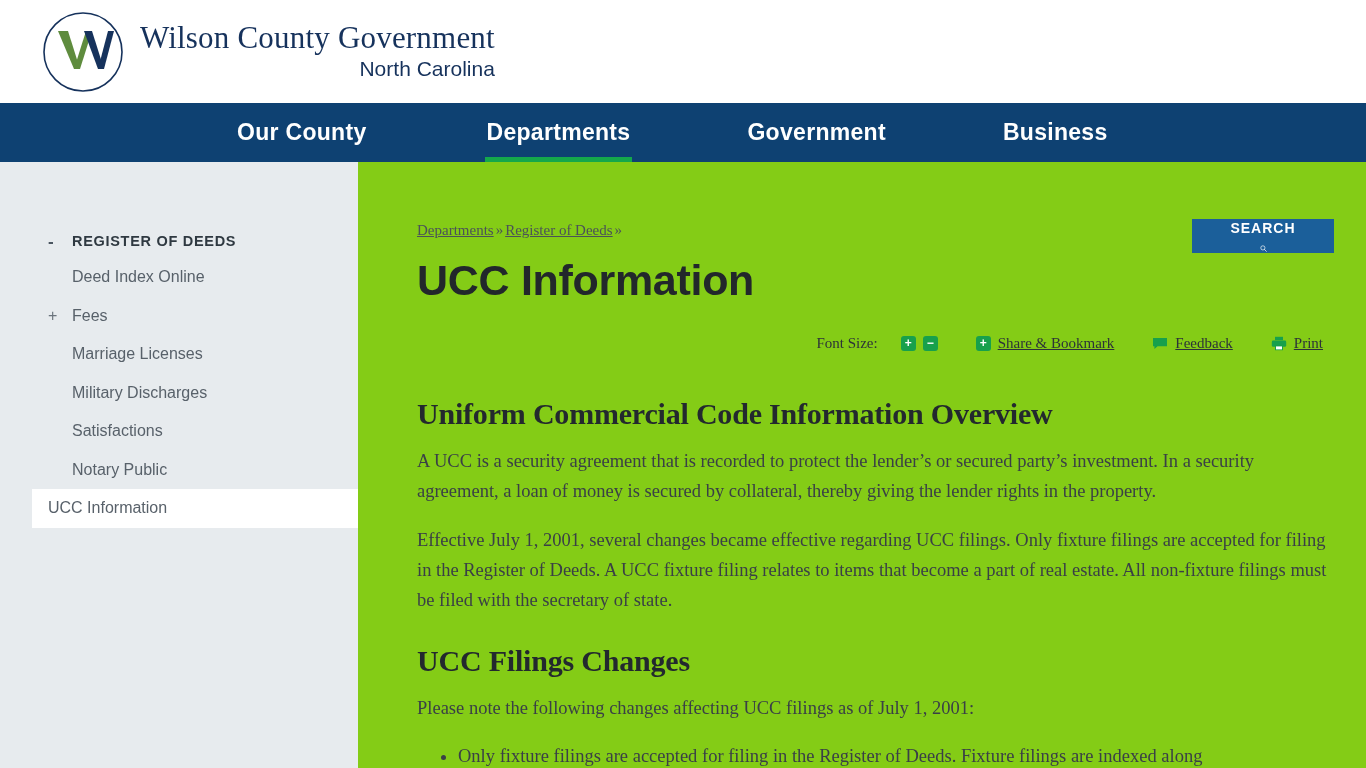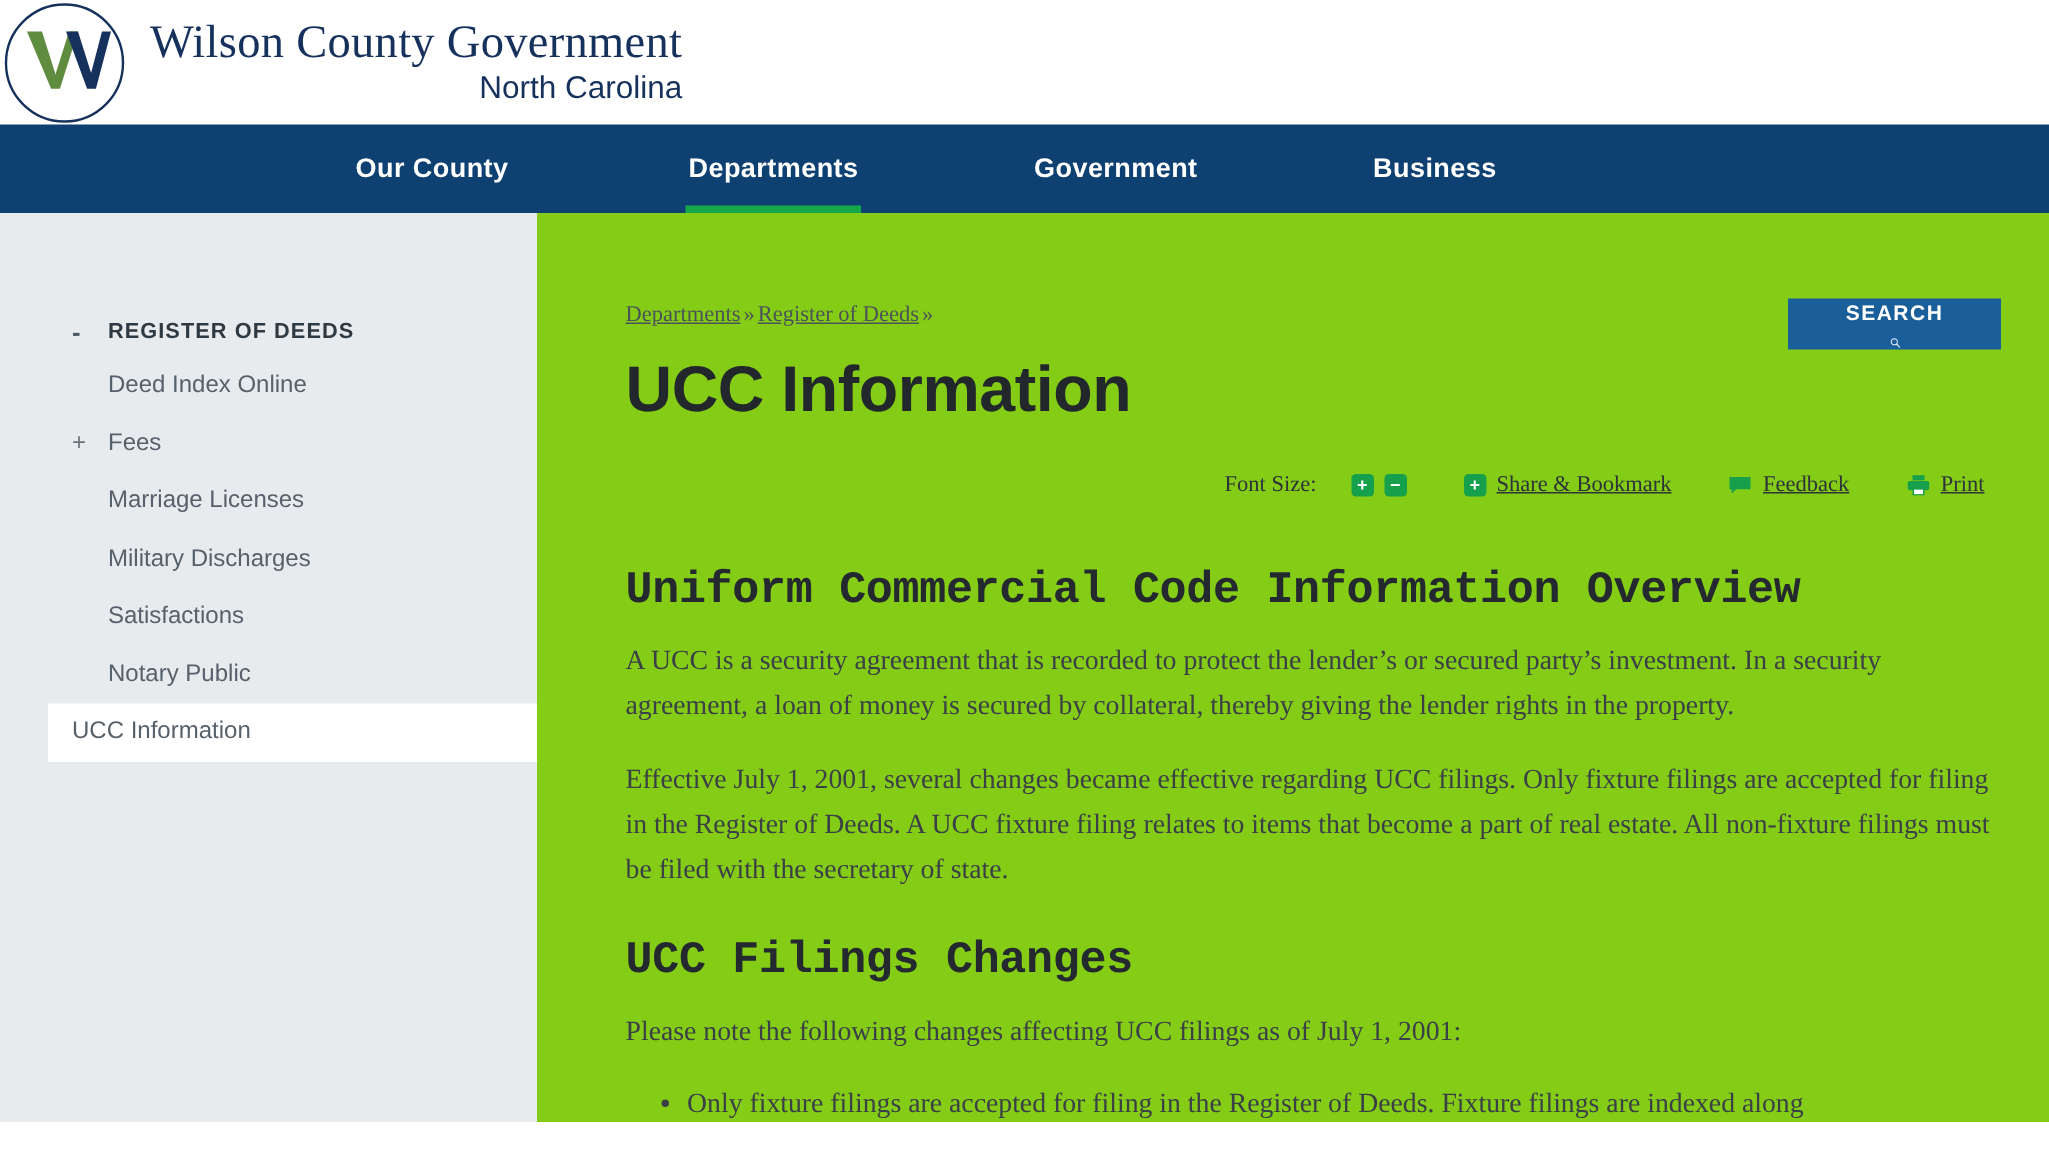--- a/index.html
+++ b/index.html
@@ -10,23 +10,24 @@
     width: 1366px;
     height: 768px;
     overflow: hidden;
     background: #ffffff;
     font-family: "Liberation Sans", sans-serif;
     -webkit-font-smoothing: antialiased;
   }
 
   
   .site-header {
-    height: 83px;
+    height: 103px;
     background: #ffffff;
     display: flex;
+    padding-left: 40px;
     box-sizing: border-box;
   }
   .logo-wrap {
     display: flex;
     align-items: center;
   }
   .logo-mark {
     width: 86px;
     height: 86px;
     flex: 0 0 86px;
@@ -64,21 +65,21 @@
     position: relative;
   }
   .nav-items {
     display: flex;
     align-items: center;
     height: 59px;
     margin-left: 237px;
   }
   .nav-item {
     color: #ffffff;
-    font-size: 18px;
+    font-size: 23px;
     font-weight: bold;
     letter-spacing: .3px;
     height: 59px;
     display: flex;
     align-items: center;
     position: relative;
     cursor: pointer;
     white-space: nowrap;
   }
   .nav-gap-1 { margin-right: 120px; }
@@ -235,21 +236,21 @@
   .util-group a {
     color: #2d3338;
     text-decoration: underline;
     cursor: pointer;
   }
   .util-fontsize { display: flex; align-items: center; gap: 7px; margin-right: 24px; }
 
   
   .article { max-width: 910px; }
   h2.sec-head {
-    font-family: Liberation Mono, monospace;
+    font-family: Liberation Serif, serif;
     font-size: 30px;
     font-weight: bold;
     color: #23292e;
     margin: 0 0 14px 0;
     line-height: 1.2;
     letter-spacing: -.2px;
   }
   h2.sec-head.second { margin-top: 28px; }
   p.body-text {
     font-family: "Liberation Serif", serif;

